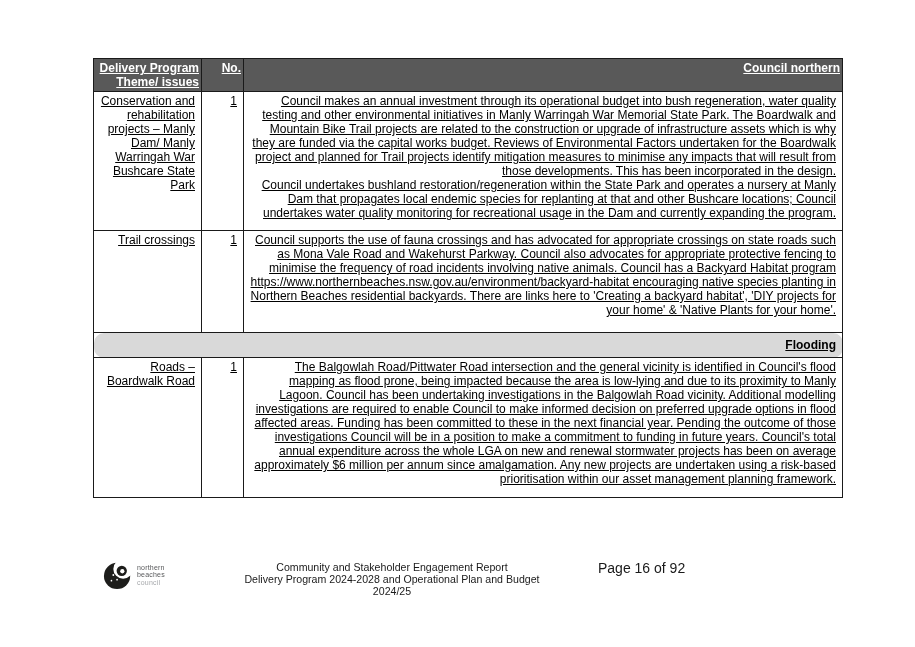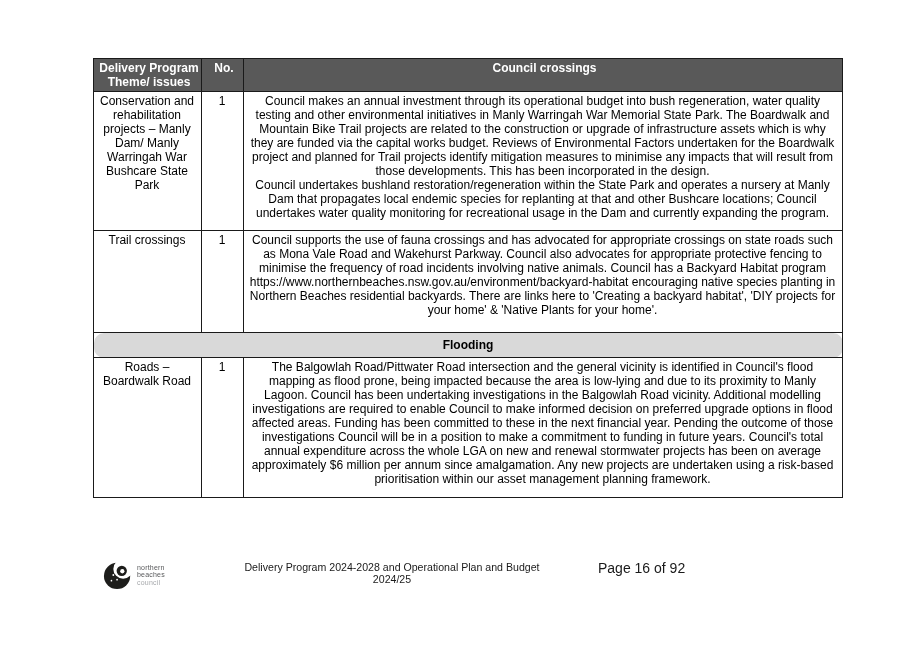--- a/index.html
+++ b/index.html
@@ -26,21 +26,22 @@
   .table-wrap{position:absolute;left:93px;top:58px;width:749px;}
   table.main{
     border-collapse:collapse;
     table-layout:fixed;
     width:749px;
     font-size:12px;line-height:14px;
   }
   table.main th,table.main td{
     border:1px solid var(--border,#1a1a1a);
     vertical-align:top;
-    text-align:center;
+    text-align:right;
+    text-decoration:underline;
   }
   table.main th{
     background:var(--header-bg,#595959);
     color:var(--header-text,#fff);
     font-weight:bold;
     padding:2px 2px 2px 5px;
   }
   table.main td{padding:2px 6px 2px 5px;}
   td.resp{padding:2px 7px 2px 6px;}
   th.no-col,td.no-cell{text-align:center;padding-left:2px;padding-right:2px;}
@@ -84,21 +85,21 @@
     <table class="main">
       <colgroup>
         <col style="width:108px">
         <col style="width:42px">
         <col style="width:599px">
       </colgroup>
       <thead>
         <tr class="r-header">
           <th>Delivery Program Theme/ issues</th>
           <th class="no-col">No.</th>
-          <th>Council crossings</th>
+          <th>Council northern</th>
         </tr>
       </thead>
       <tbody>
         <tr class="r-conservation">
           <td>Conservation and rehabilitation projects – Manly Dam/ Manly Warringah War Bushcare State Park</td>
           <td class="no-cell">1</td>
           <td class="resp">
             <p>Council makes an annual investment through its operational budget into bush regeneration, water quality testing and other environmental initiatives in Manly Warringah War Memorial State Park. The Boardwalk and Mountain Bike Trail projects are related to the construction or upgrade of infrastructure assets which is why they are funded via the capital works budget. Reviews of Environmental Factors undertaken for the Boardwalk project and planned for Trail projects identify mitigation measures to minimise any impacts that will result from those developments. This has been incorporated in the design.</p>
             <p>Council undertakes bushland restoration/regeneration within the State Park and operates a nursery at Manly Dam that propagates local endemic species for replanting at that and other Bushcare locations; Council undertakes water quality monitoring for recreational usage in the Dam and currently expanding the program.</p>
           </td>
@@ -135,18 +136,19 @@
       <circle class="logo-white" cx="9" cy="23" r="0.9"></circle>
     </svg>
     <div class="logo-text">
       <div>northern</div>
       <div>beaches</div>
       <div class="light">council</div>
     </div>
   </div>
 
   <div class="footer-center">
+    <div>Community and Stakeholder Engagement Report</div>
     <div>Delivery Program 2024-2028 and Operational Plan and Budget 2024/25</div>
   </div>
 
   <div class="footer-page">Page 16 of 92</div>
 
 </div>
 
 </body></html>

